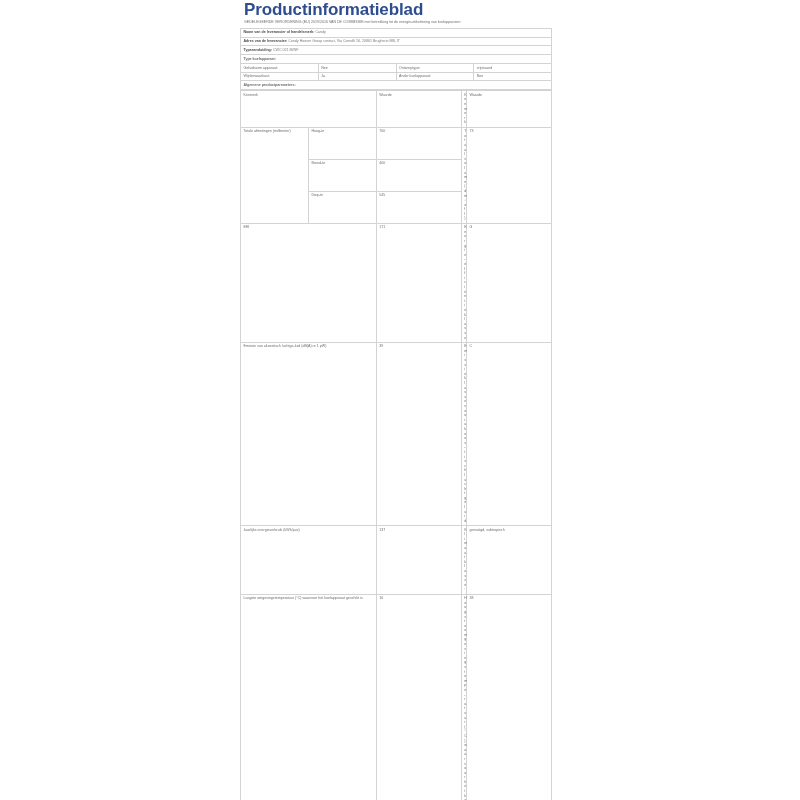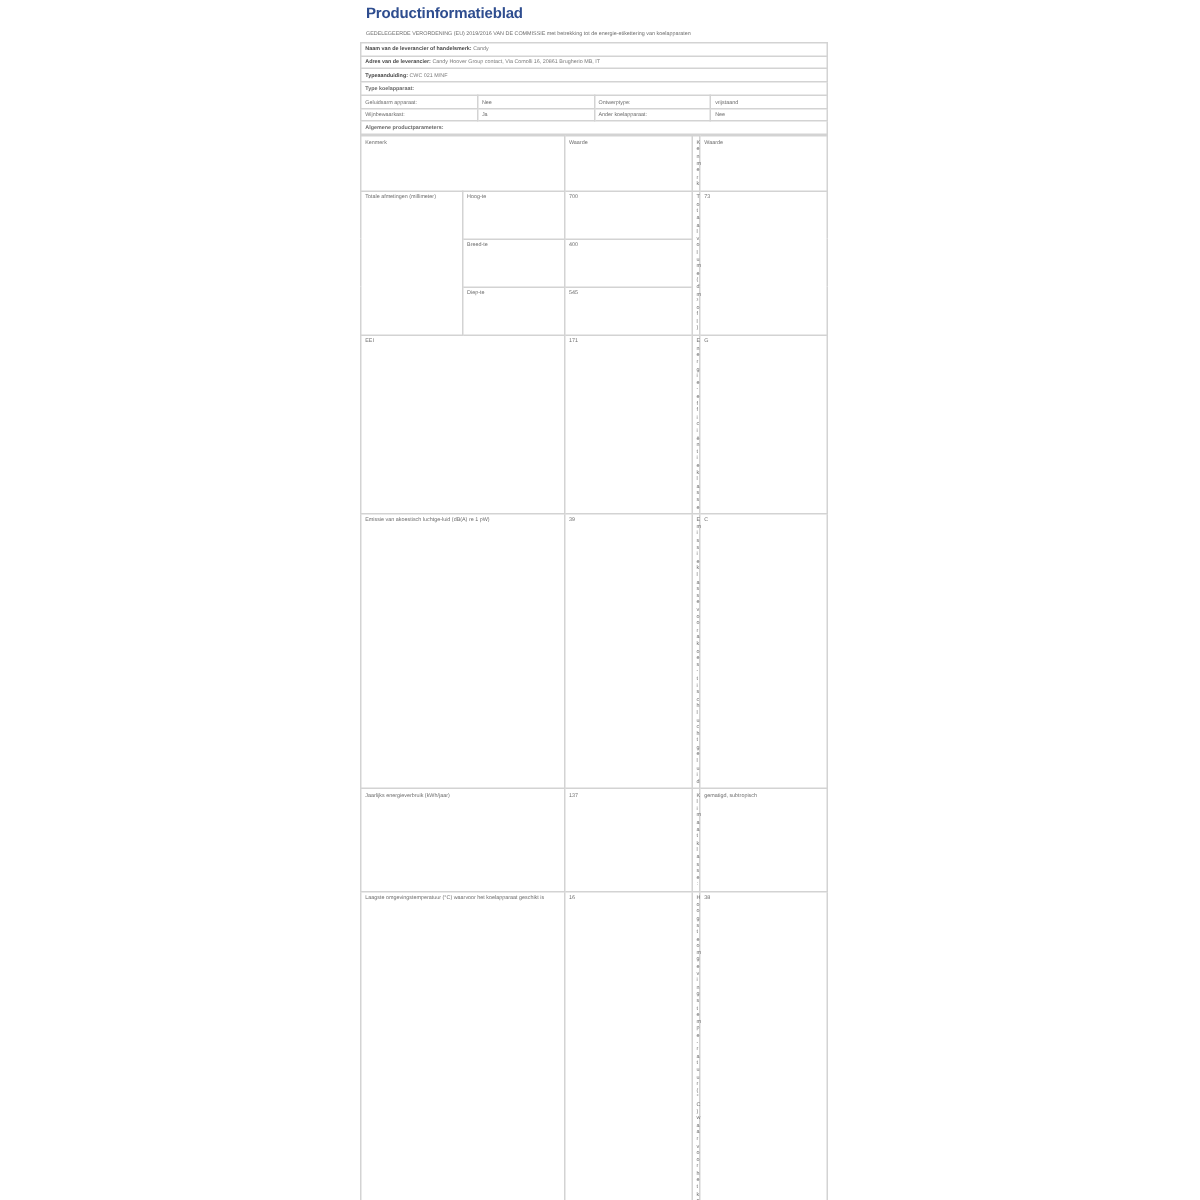--- a/index.html
+++ b/index.html
@@ -17,21 +17,21 @@
   .page {
     position: absolute;
     left: 240px;
     top: 0px;
     width: 312px;
     height: 800px;
     background: #fff;
   }
   .title {
     color: #2e4d8f;
-    font-size: 10px;
+    font-size: 17px;
     font-weight: bold;
     letter-spacing: -0.1px;
     padding: 3px 4px 3px 4px;
     line-height: 13px;
   }
   table.t {
     width: 100%;
     border-collapse: collapse;
     table-layout: fixed;
   }

